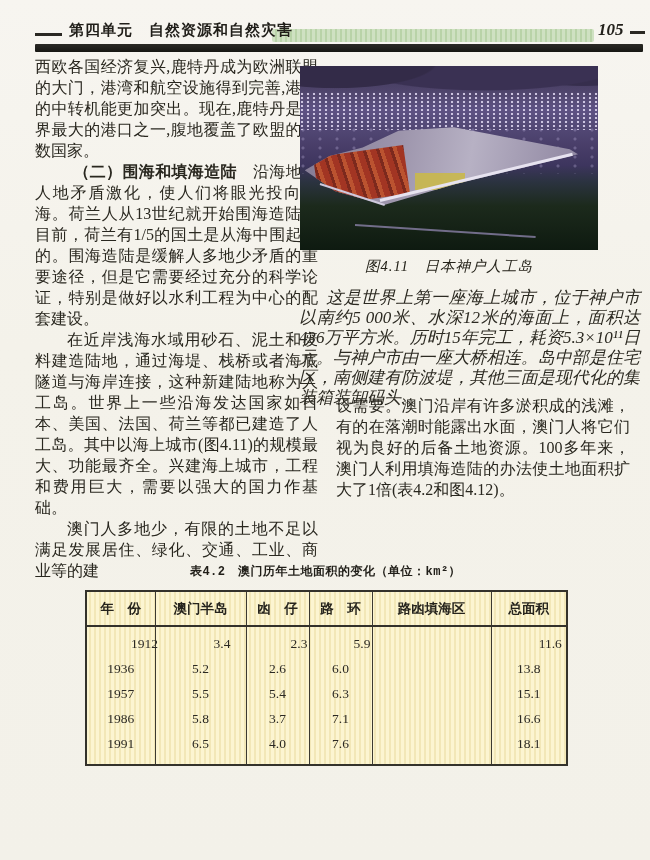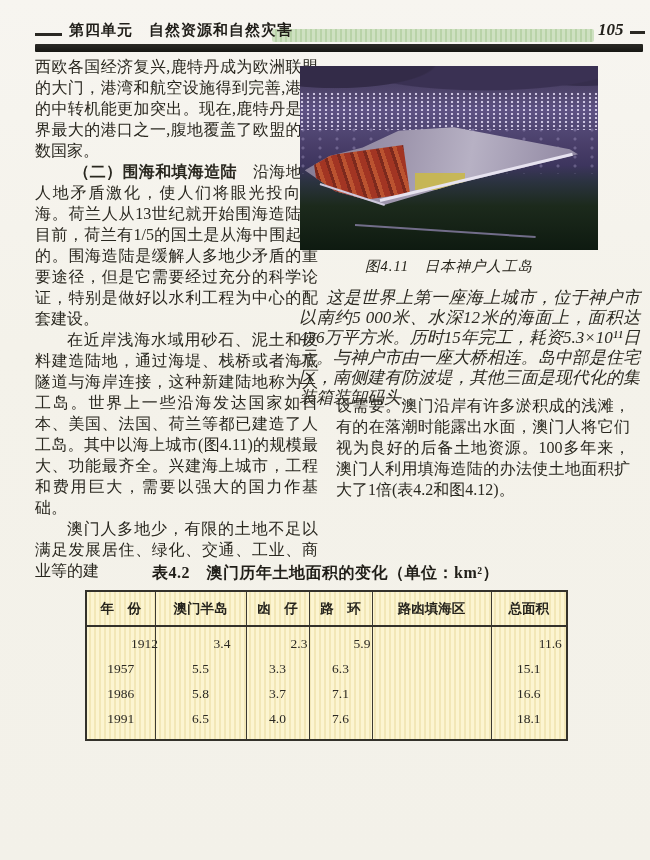--- a/index.html
+++ b/index.html
@@ -77,22 +77,22 @@
     font-style:italic; font-size:14.5px; color:#242219; letter-spacing:1px;
   }
   .fig-note{
     position:absolute; left:299px; top:288px; width:341px;
     font-style:italic; font-size:17px; line-height:20px; text-align:justify;
     text-indent:1.6em; color:#2c2a22;
   }
   
   .tbl-title{
     position:absolute; left:85px; top:563px; width:481px; text-align:center;
-    font-family:Liberation Serif, serif; font-weight:bold;
-    font-size:16px; color:#201e18; letter-spacing:.5px;
+    font-family:Liberation Mono, monospace; font-weight:bold;
+    font-size:12px; color:#201e18; letter-spacing:.5px;
   }
   table.land{
     position:absolute; left:85px; top:590px; width:481px;
     border-collapse:collapse; table-layout:fixed;
     background:repeating-linear-gradient(90deg,#fcf5d1 0 3px,#f2e7b7 3px 5px);
     border:2.5px solid #34322b;
   }
   table.land th{
     font-family:"Liberation Sans","DejaVu Sans",sans-serif; font-weight:bold;
     font-size:13.5px; color:#26241d; height:31px;
@@ -169,23 +169,31 @@
     <tbody>
         <tr>
           <td>1912</td>
           <td>3.4</td>
           <td>2.3</td>
           <td>5.9</td>
           <td></td>
           <td>11.6</td>
         </tr>
         <tr>
+          <td>1936</td>
+          <td>5.2</td>
+          <td>2.6</td>
+          <td>6.0</td>
+          <td></td>
+          <td>13.8</td>
+        </tr>
+        <tr>
           <td>1957</td>
           <td>5.5</td>
-          <td>3.3</td>
+          <td>5.4</td>
           <td>6.3</td>
           <td></td>
           <td>15.1</td>
         </tr>
         <tr>
           <td>1986</td>
           <td>5.8</td>
           <td>3.7</td>
           <td>7.1</td>
           <td></td>

